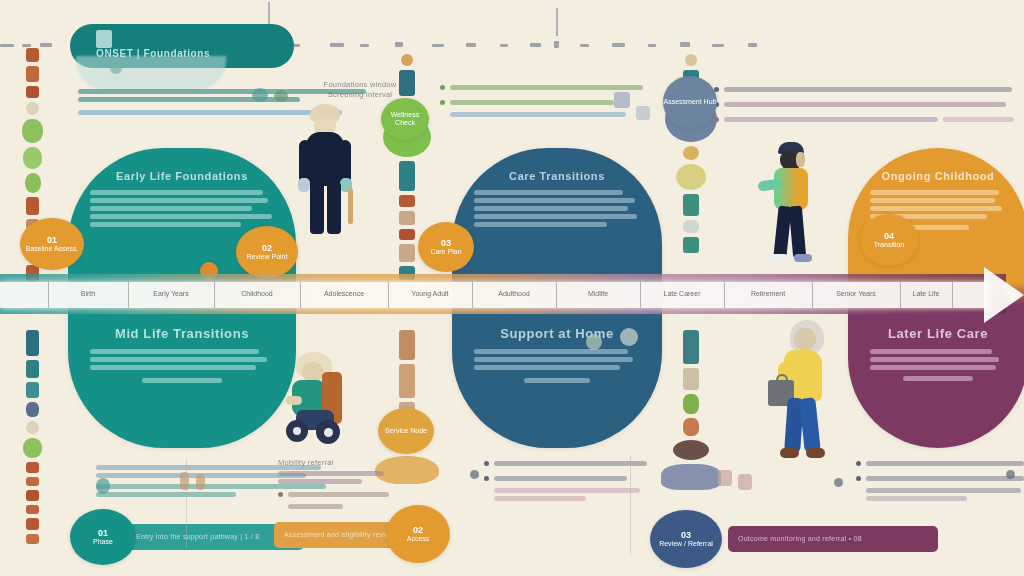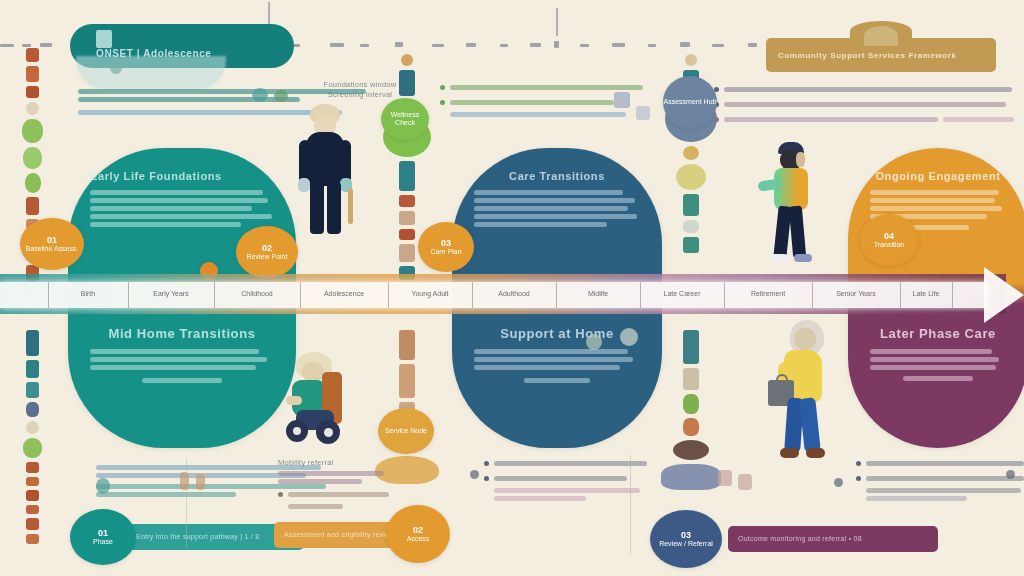--- a/index.html
+++ b/index.html
@@ -248,30 +248,30 @@
     <div class="vseg" style="height:34px;background:#3e7f86;"></div>
     <div class="vseg" style="height:22px;background:#cdbfa5;"></div>
     <div class="vseg" style="height:20px;background:#7fb04f;border-radius:40%;"></div>
     <div class="vseg" style="height:18px;background:#c47a4a;border-radius:40%;"></div>
     <div class="vseg" style="height:20px;width:36px;margin-left:-10px;background:#6b5046;border-radius:50%;"></div>
     <div class="vseg" style="height:26px;width:60px;margin-left:-22px;background:#8792ae;border-radius:40% 40% 30% 30%;"></div>
   </div>
 
   <div class="panel" style="left:68px;top:148px;width:228px;height:300px;background:#169187;">
     <div class="inner" style="padding-top:22px;">
-      <div class="ttitle" style="text-align:left;color:#cdeeee;margin-bottom:8px;">Early Life Foundations</div>
+      <div class="ttitle" style="text-align:center;color:#cdeeee;margin-bottom:8px;">Early Life Foundations</div>
       <span class="tline" style="background:#bde7e5;width:94%;"></span>
       <span class="tline" style="background:#bde7e5;width:97%;"></span>
       <span class="tline" style="background:#bde7e5;width:88%;"></span>
       <span class="tline" style="background:#bde7e5;width:99%;"></span>
       <span class="tline" style="background:#bde7e5;width:82%;"></span>
 
     </div>
     <div class="inner" style="position:absolute;top:178px;left:0;width:100%;padding-top:0;">
-      <div class="ttitle" style="text-align:center;color:#cdeeee;font-size:13px;margin-bottom:8px;">Mid Home Transitions</div>
+      <div class="ttitle" style="text-align:center;color:#cdeeee;font-size:13px;margin-bottom:8px;">Mid Life Transitions</div>
       <span class="tline" style="background:#bde7e5;width:92%;"></span>
       <span class="tline" style="background:#bde7e5;width:96%;"></span>
       <span class="tline" style="background:#bde7e5;width:90%;"></span>
       <span class="tline" style="background:#bde7e5;width:44%;margin:8px auto 0;"></span>
     </div>
   </div>
 
   <div class="panel" style="left:452px;top:148px;width:210px;height:300px;background:#2b6080;">
     <div class="inner" style="position:absolute;top:178px;left:0;width:100%;padding-top:0;">
       <div class="ttitle" style="text-align:center;color:#cfe2ee;font-size:13px;margin-bottom:8px;">Support at Home</div>
@@ -285,53 +285,48 @@
       <span class="tline" style="background:#b9d4e4;width:90%;"></span>
       <span class="tline" style="background:#b9d4e4;width:97%;"></span>
       <span class="tline" style="background:#b9d4e4;width:93%;"></span>
       <span class="tline" style="background:#b9d4e4;width:98%;"></span>
       <span class="tline" style="background:#b9d4e4;width:80%;"></span>
     </div>
   </div>
 
   <div class="panel" style="left:848px;top:148px;width:180px;height:300px;background:linear-gradient(180deg,#e39a2e 0%,#e39a2e 45%,#7c3a63 52%,#7c3a63 100%);">
     <div class="inner" style="padding-top:22px;">
-      <div class="ttitle" style="text-align:center;color:#fdf3e0;margin-bottom:8px;">Ongoing Engagement</div>
+      <div class="ttitle" style="text-align:center;color:#fdf3e0;margin-bottom:8px;">Ongoing Childhood</div>
       <span class="tline" style="background:#fae6c4;width:95%;"></span>
       <span class="tline" style="background:#fae6c4;width:92%;"></span>
       <span class="tline" style="background:#fae6c4;width:97%;"></span>
       <span class="tline" style="background:#fae6c4;width:86%;"></span>
       <span class="tline" style="background:#fae6c4;width:46%;margin:6px auto 0;"></span>
     </div>
     <div class="inner" style="position:absolute;top:178px;left:0;width:100%;padding-top:0;">
-      <div class="ttitle" style="text-align:center;color:#f0dbe6;font-size:13px;margin-bottom:8px;">Later Phase Care</div>
+      <div class="ttitle" style="text-align:center;color:#f0dbe6;font-size:13px;margin-bottom:8px;">Later Life Care</div>
       <span class="tline" style="background:#e4c6d6;width:90%;"></span>
       <span class="tline" style="background:#e4c6d6;width:95%;"></span>
       <span class="tline" style="background:#e4c6d6;width:93%;"></span>
       <span class="tline" style="background:#e4c6d6;width:52%;margin:6px auto 0;"></span>
     </div>
   </div>
 
   <div class="pill-header" style="left:70px;top:24px;width:224px;height:44px;background:#157f7c;">
     <div style="position:absolute;left:26px;top:6px;width:16px;height:18px;background:#cfeceb;border-radius:2px;opacity:.8;filter:blur(.6px);"></div>
-    <div class="ttitle" style="color:#d9f2f1;font-size:10px;padding-left:26px;padding-top:14px;">ONSET | Adolescence</div>
+    <div class="ttitle" style="color:#d9f2f1;font-size:10px;padding-left:26px;padding-top:14px;">ONSET | Foundations</div>
   </div>
   <div style="position:absolute;left:76px;top:56px;width:150px;height:34px;background:#bcdcdb;border-radius:0 0 30px 30px;opacity:.55;filter:blur(1.2px);"></div>
 
   <div class="freeblock" style="left:78px;top:86px;width:300px;">
     <span class="tline" style="background:#3d8e8b;width:96%;opacity:.65;"></span>
     <span class="tline" style="background:#3d8e8b;width:74%;opacity:.65;"></span>
     <span class="tline" style="background:#6fa8cd;width:88%;opacity:.6;margin-top:8px;"></span>
   </div>
 
-  <div class="pill-header" style="left:766px;top:38px;width:230px;height:34px;background:#c19a54;border-radius:5px;">
-    <div class="bump" style="left:84px;width:62px;height:20px;background:#c19a54;"></div>
-    <div style="position:absolute;left:98px;top:-12px;width:34px;height:20px;background:#cdb478;border-radius:50% 50% 0 0;"></div>
-    <div class="ttitle" style="color:#fbf0d8;font-size:8px;padding-left:12px;">Community Support Services Framework</div>
-  </div>
 
   <div class="freeblock" style="left:300px;top:80px;width:120px;">
     <div class="tbody" style="color:#5e6a72;text-align:center;">Foundations window</div>
     <div class="tbody" style="color:#5e6a72;text-align:center;">Screening interval</div>
   </div>
 
   <div class="freeblock" style="left:440px;top:82px;width:210px;">
     <div class="bullet-row">
         <div class="bdot" style="background:#6fa05a;"></div>
       <span class="tline" style="background:#6fa05a;width:92%;"></span>

